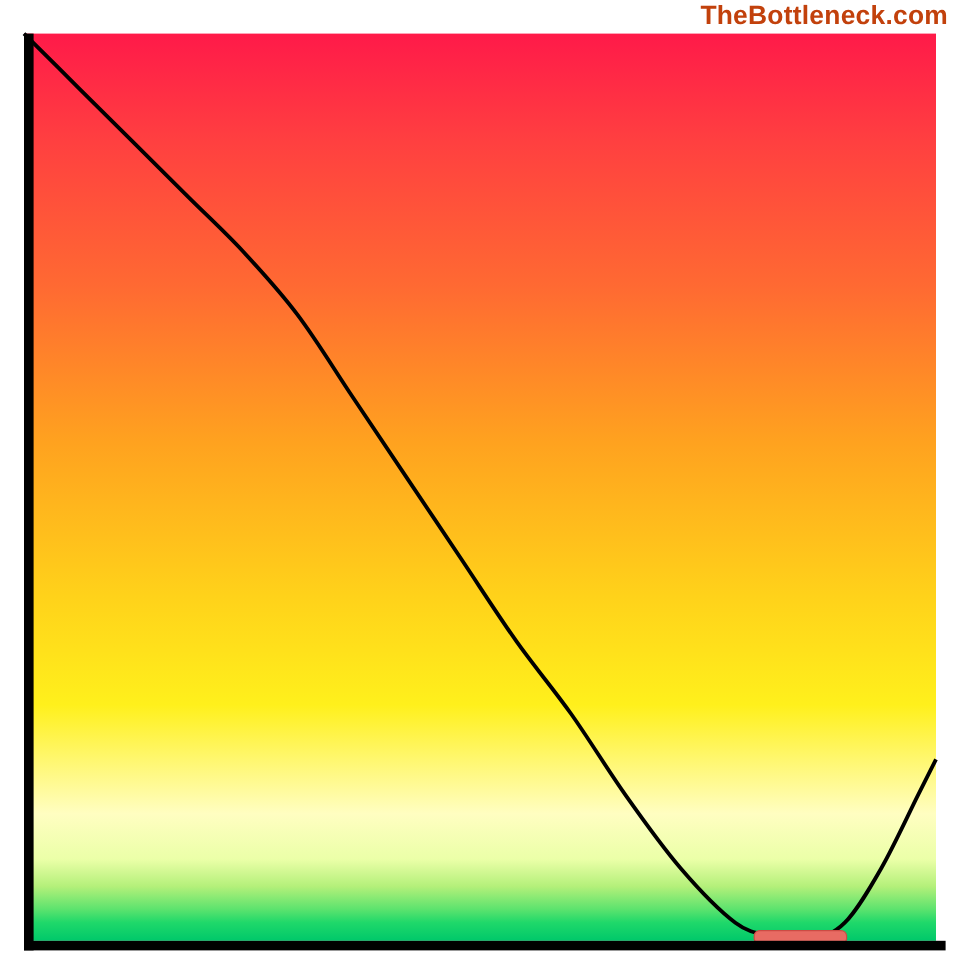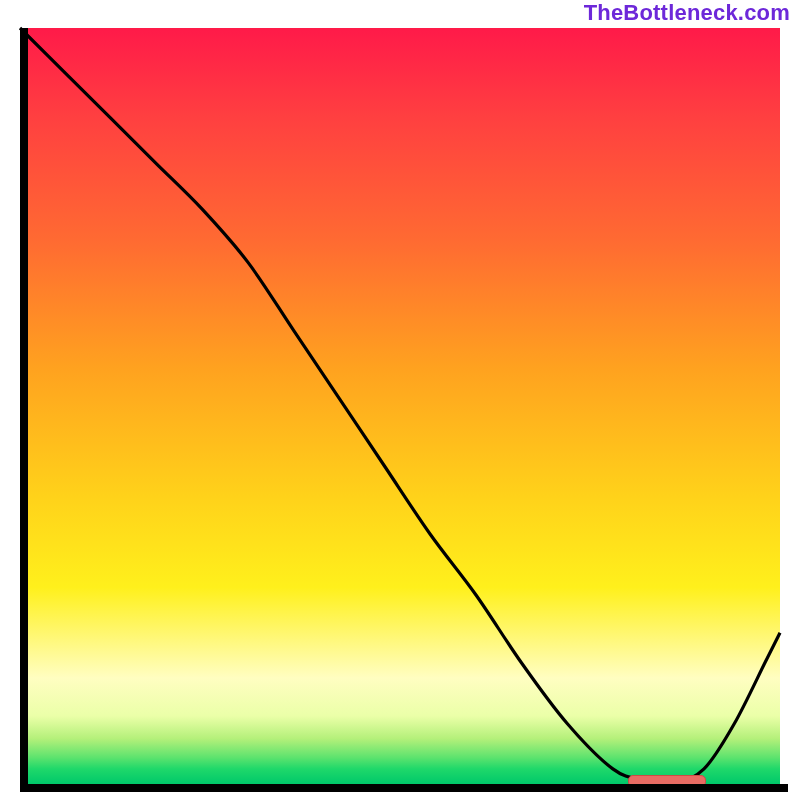--- a/index.html
+++ b/index.html
@@ -15,21 +15,21 @@
     position: relative;
     width: 800px;
     height: 800px;
   }
   .watermark {
     position: absolute;
     top: 0px;
     right: 10px;
     font-size: 22px;
     font-weight: bold;
-    color: #6d28d9;
+    color: #c2410c;
     letter-spacing: 0.2px;
   }
   .plot-area {
     position: absolute;
     left: 20px;
     top: 28px;
     width: 760px;
     height: 756px;
     
     background: linear-gradient(

